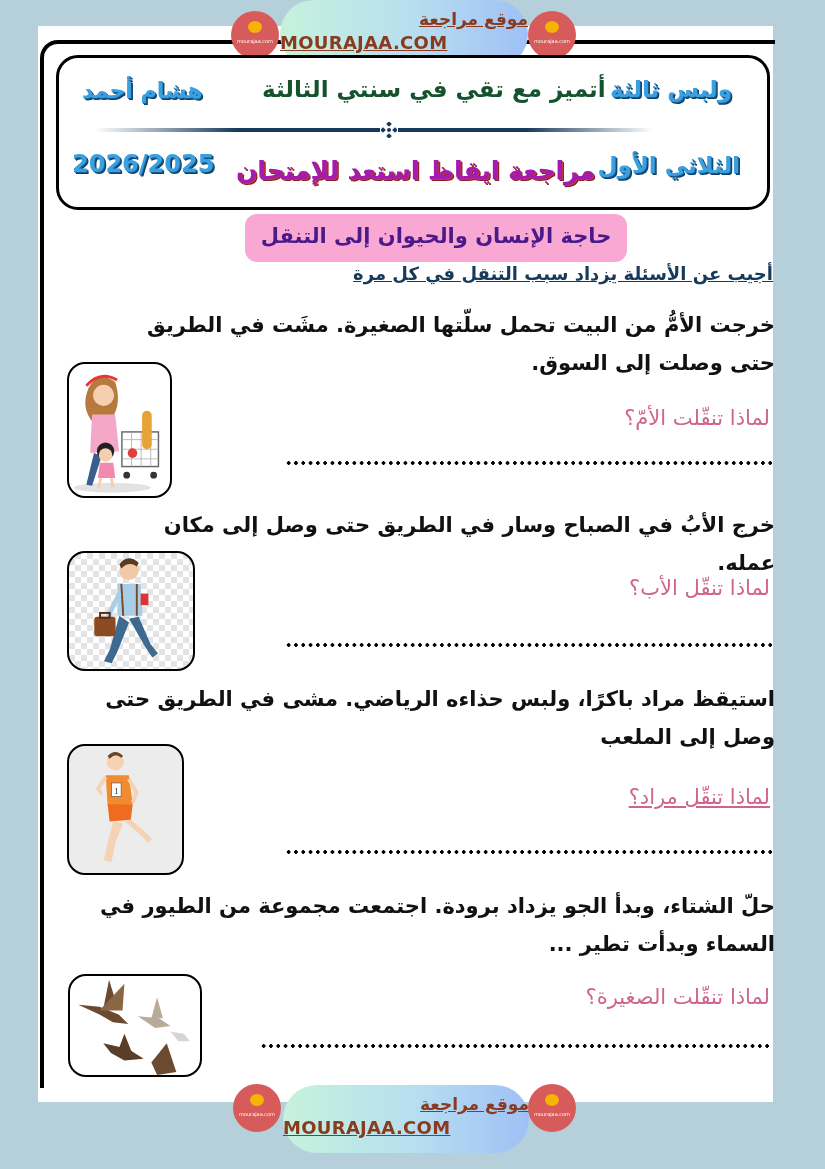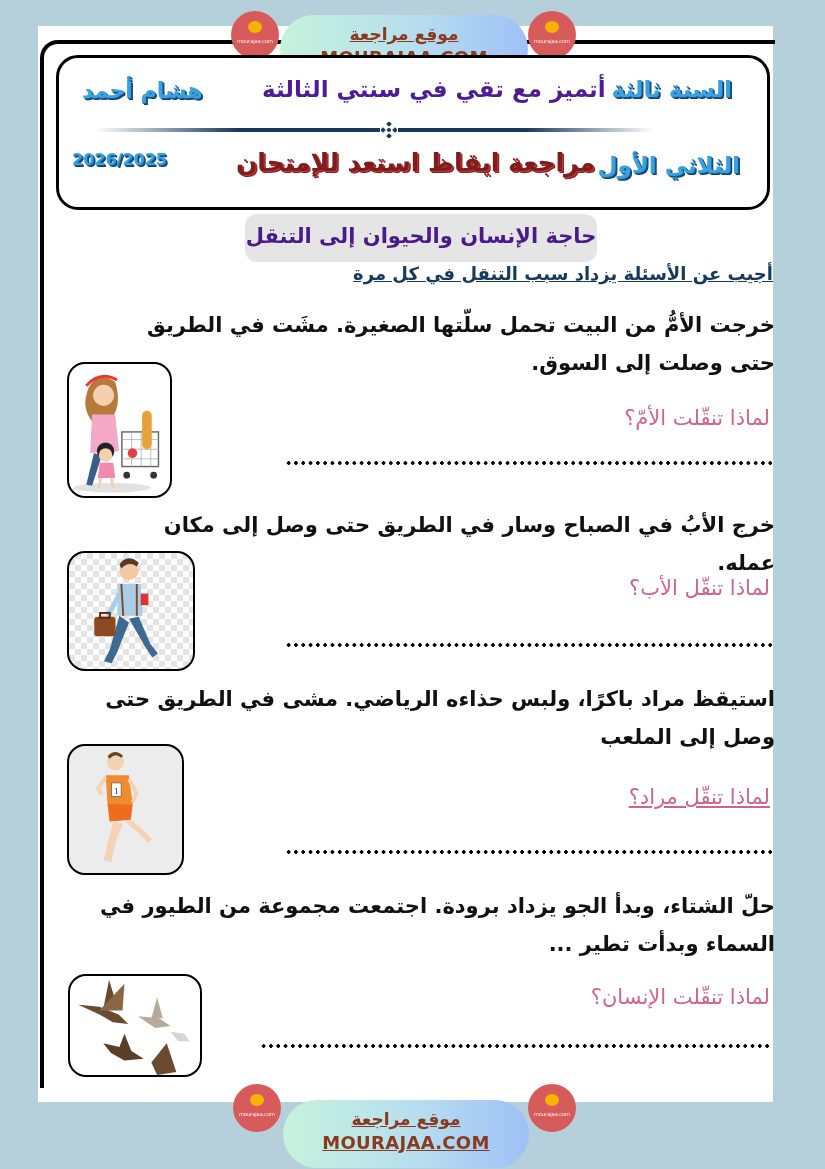--- a/index.html
+++ b/index.html
@@ -22,38 +22,37 @@
   }
   .header-box {
     position: absolute; left: 56px; top: 55px; width: 714px; height: 155px;
     border: 3px solid #000; border-radius: 22px; box-sizing: border-box; background: #fff;
   }
   .hdr-text { position: absolute; font-weight: bold; white-space: nowrap; direction: rtl; text-align: right; }
   .blue3d {
     color: #3aa0e0;
     text-shadow: 1px 1px 0 #1a5d92, 2px 2px 0 #0f3f66;
   }
-  .navy { color: #4c1d95; }
+  .navy { color: #14532d; }
   .red3d {
-    color: #7f1d1d;
+    color: #a21caf;
     text-shadow: 1px 1px 0 #c0393b, 2px 2px 0 #8a1c1e;
+    margin-top: 8px;
   }
   .divider {
     position: absolute; top: 128px; height: 4px; background: linear-gradient(90deg, rgba(23,58,92,0) 0%, #173a5c 50%, #173a5c 100%);
   }
   .divider.right { background: linear-gradient(90deg, #173a5c 0%, #173a5c 50%, rgba(23,58,92,0) 100%); }
   .ornament {
     position: absolute; left: 381px; top: 122px; width: 16px; height: 16px;
   }
   .banner {
     position: absolute; top: 0; left: 280px; width: 248px; height: 68px;
     border-radius: 34px;
     background: linear-gradient(90deg, #c6f2dc 0%, #b6def0 55%, #9fc0f6 100%);
-    text-align: center;
-    margin-top: 15px;
   }
   .banner.bottom { top: 1085px; left: 283px; width: 246px; height: 68px; }
   .banner .ar {
     display: block; direction: rtl; color: #8a3a1e; font-weight: bold; font-size: 17px;
     text-decoration: underline; margin-top: 8px; line-height: 22px;
   }
   .banner .en {
     display: block; color: #8a3a1e; font-weight: bold; font-size: 18px;
     text-decoration: underline; line-height: 26px; letter-spacing: 0.3px;
   }
@@ -62,22 +61,22 @@
     background: #d85b5b; text-align: center;
   }
   .logo-circle .book {
     position: absolute; left: 17px; top: 10px; width: 14px; height: 12px; border-radius: 50%;
     background: #f4b400;
   }
   .logo-circle .txt {
     position: absolute; left: 0; width: 48px; top: 27px; color: #fff; font-size: 5px; line-height: 6px;
   }
   .topic-pill {
-    position: absolute; left: 245px; top: 214px; width: 352px; height: 48px;
-    background: #e5e5e5; border-radius: 12px; text-align: center;
+    position: absolute; left: 245px; top: 214px; width: 382px; height: 48px;
+    background: #f9a8d4; border-radius: 12px; text-align: center;
   }
   .topic-pill span {
     direction: rtl; display: inline-block; font-size: 21px; font-weight: bold; color: #4b1a8a;
     line-height: 44px;
   }
   .instr {
     position: absolute; right: 52px; top: 263px; direction: rtl; font-size: 18px; font-weight: bold;
     color: #173a5c; text-decoration: underline; white-space: nowrap;
   }
   .para {
@@ -121,39 +120,39 @@
 <div class="banner">
   <span class="ar">موقع مراجعة</span>
   <span class="en">MOURAJAA.COM</span>
 </div>
 <div class="logo-circle" style="left:528px; top:11px;">
   <div class="book"></div>
   <div class="txt">mourajaa.com</div>
 </div>
 
 <div class="header-box"></div>
-<div class="hdr-text blue3d" style="right:93px; top:76px; font-size:23px;">السنة ثالثة</div>
+<div class="hdr-text blue3d" style="right:93px; top:76px; font-size:23px;">ولبس ثالثة</div>
 <div class="hdr-text navy" style="left:262px; top:76px; font-size:23px;">أتميز مع تقي في سنتي الثالثة</div>
 <div class="hdr-text blue3d" style="left:82px; top:78px; font-size:22px;">هشام أحمد</div>
 
 <div class="divider" style="left:95px; width:285px;"></div>
 <svg class="ornament" viewBox="0 0 16 16">
   <g fill="#173a5c">
     <rect x="6" y="0" width="4" height="4" transform="rotate(45 8 2)"></rect>
     <rect x="6" y="12" width="4" height="4" transform="rotate(45 8 14)"></rect>
     <rect x="0" y="6" width="4" height="4" transform="rotate(45 2 8)"></rect>
     <rect x="12" y="6" width="4" height="4" transform="rotate(45 14 8)"></rect>
     <circle cx="8" cy="8" r="2"></circle>
   </g>
 </svg>
 <div class="divider right" style="left:398px; width:255px;"></div>
 
 <div class="hdr-text blue3d" style="right:85px; top:152px; font-size:23px;">الثلاثي الأول</div>
 <div class="hdr-text red3d" style="left:236px; top:148px; font-size:25px;">مراجعة ايقاظ استعد للإمتحان</div>
-<div class="hdr-text blue3d" style="left:72px; top:150px; font-size:16px; direction:ltr;">2026/2025</div>
+<div class="hdr-text blue3d" style="left:72px; top:150px; font-size:24px; direction:ltr;">2026/2025</div>
 
 <div class="topic-pill">
   <span>حاجة الإنسان والحيوان إلى التنقل</span>
 </div>
 <div class="instr">أجيب عن الأسئلة يزداد سبب التنقل في كل مرة</div>
 
 <div class="para" style="top:306px; width:640px;">خرجت الأمُّ من البيت تحمل سلّتها الصغيرة. مشَت في الطريق حتى وصلت إلى السوق.</div>
 <div class="pic" style="left:67px; top:362px; width:105px; height:136px;">
   <svg viewBox="0 0 105 136">
     <ellipse cx="45" cy="128" rx="40" ry="5" fill="#e2e2e2"></ellipse>
@@ -230,21 +229,21 @@
       </g>
     <g fill="#5a3e28">
       <path d="M34 70 L60 76 L76 86 L56 88 L42 80Z"></path>
       <path d="M50 76 L56 60 L64 80Z"></path>
     </g>
     <g fill="#6b4a30">
         <path d="M84 90 L100 70 L110 100 L90 103Z"></path>
       </g>
   </svg>
 </div>
-<div class="question" style="top:985px;">لماذا تنقّلت الإنسان؟</div>
+<div class="question" style="top:985px;">لماذا تنقّلت الصغيرة؟</div>
 <div class="dots" style="left:260px; top:1043px; width:512px;"></div>
 
 <div class="logo-circle" style="left:233px; top:1084px;">
   <div class="book"></div>
   <div class="txt">mourajaa.com</div>
 </div>
 <div class="banner bottom">
   <span class="ar">موقع مراجعة</span>
   <span class="en">MOURAJAA.COM</span>
 </div>

